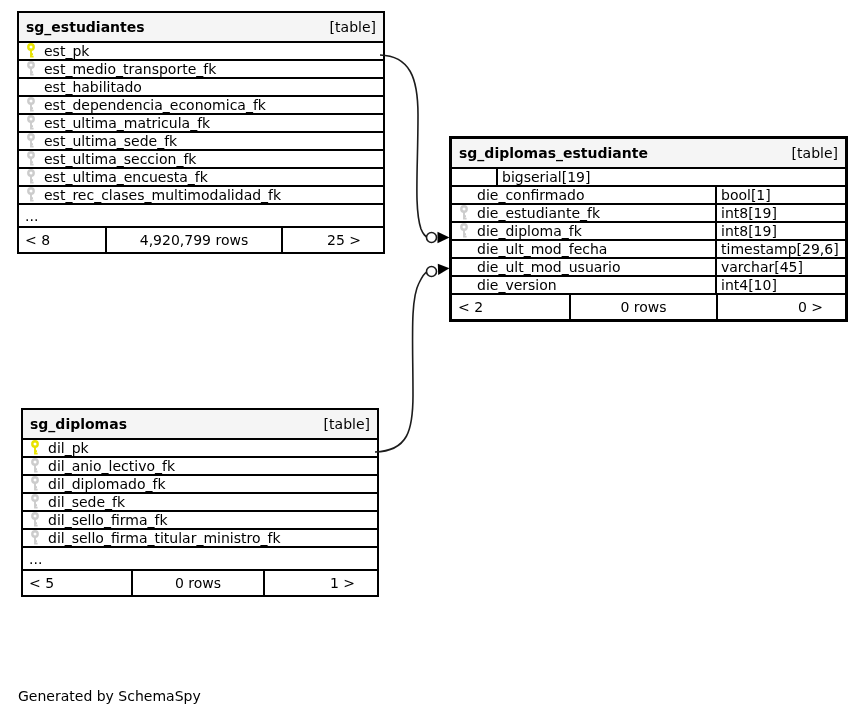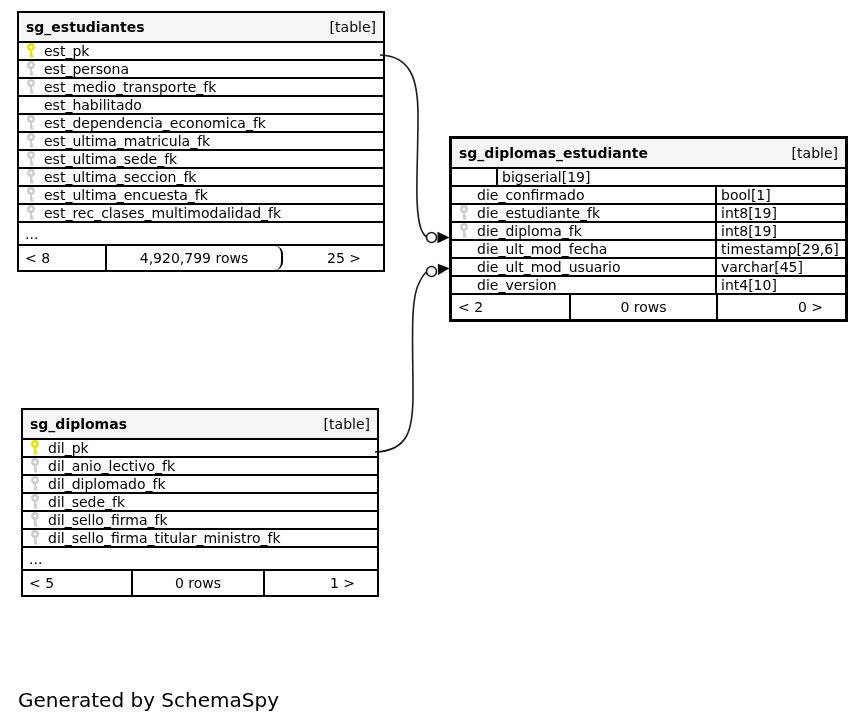--- a/index.html
+++ b/index.html
@@ -30,24 +30,24 @@
   .dots{height:23px;border-bottom:2px solid var(--border);box-sizing:border-box;
         font-size:14px;padding-left:6px;display:flex;align-items:center;}
   .ft{display:flex;height:24px;font-size:14px;}
   .ft>div{display:flex;align-items:center;box-sizing:border-box;}
   .ft .l{padding-left:6px;border-right:2px solid var(--border);}
   .ft .c{justify-content:center;border-right:2px solid var(--border);}
   .ft .r{justify-content:flex-end;padding-right:22px;flex:1;}
   #t1{left:17px;top:11px;width:364px;}
   #t2{left:449px;top:136px;width:393px;}
   #t3{left:21px;top:408px;width:354px;}
-  #t1 .ft .l{width:88px;} #t1 .ft .c{width:176px;border-radius:8px;}
+  #t1 .ft .l{width:88px;} #t1 .ft .c{width:176px;}
   #t2 .ft .l{width:119px;} #t2 .ft .c{width:147px;}
   #t3 .ft .l{width:110px;} #t3 .ft .c{width:132px;}
-  .genby{position:absolute;left:18px;top:688px;font-size:20px;color:#000;z-index:2;}
+  .genby{position:absolute;left:18px;top:688px;font-size:14px;color:#000;z-index:2;}
 </style>
 </head>
 <body>
 
 <div class="canvas">
 
   <svg class="links" width="860" height="717" viewBox="0 0 860 717">
     <g fill="none" stroke="#1c1c1c" stroke-width="1.6">
       <path d="M380,55 C410,56 418,78 418,115 C418,170 414,208 421,229 C423,234 426,237 427,237"></path>
       <circle cx="431.5" cy="237.5" r="5" fill="#ffffff"></circle>
@@ -77,31 +77,20 @@
         </div>
       </div>
     <div class="row">
         <div class="namecell">
           <span class="ic fk">
             <svg viewBox="0 0 10 16" width="10" height="16">
               <circle cx="5" cy="4" r="2.7" fill="none" stroke-width="2.4"></circle>
               <path d="M5 6.8 V14.6 M5 13.6 H7.6 M5 11.2 H7" stroke-width="1.9" fill="none"></path>
             </svg>
           </span>
-          <span>est_persona</span>
-        </div>
-      </div>
-    <div class="row">
-        <div class="namecell">
-          <span class="ic fk">
-            <svg viewBox="0 0 10 16" width="10" height="16">
-              <circle cx="5" cy="4" r="2.7" fill="none" stroke-width="2.4"></circle>
-              <path d="M5 6.8 V14.6 M5 13.6 H7.6 M5 11.2 H7" stroke-width="1.9" fill="none"></path>
-            </svg>
-          </span>
           <span>est_medio_transporte_fk</span>
         </div>
       </div>
     <div class="row">
         <div class="namecell">
           <span class="ic noicon">
             <svg viewBox="0 0 10 16" width="10" height="16">
               <circle cx="5" cy="4" r="2.7" fill="none" stroke-width="2.4"></circle>
             </svg>
           </span>

